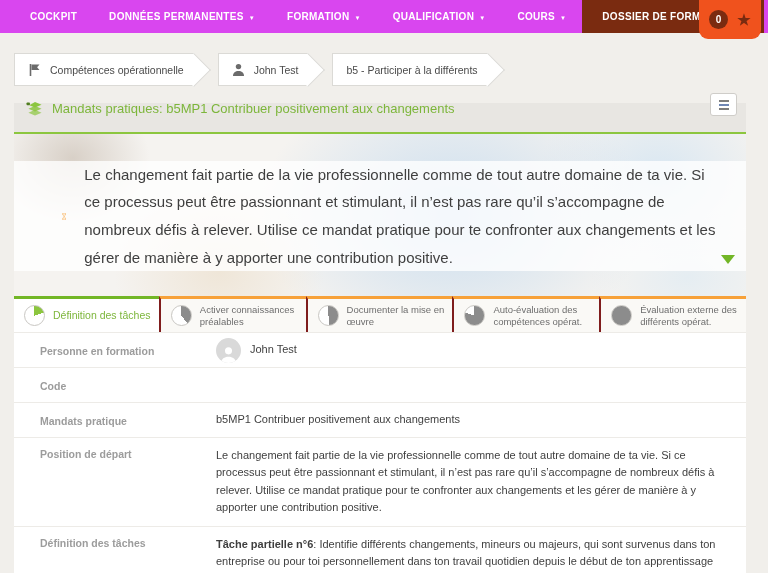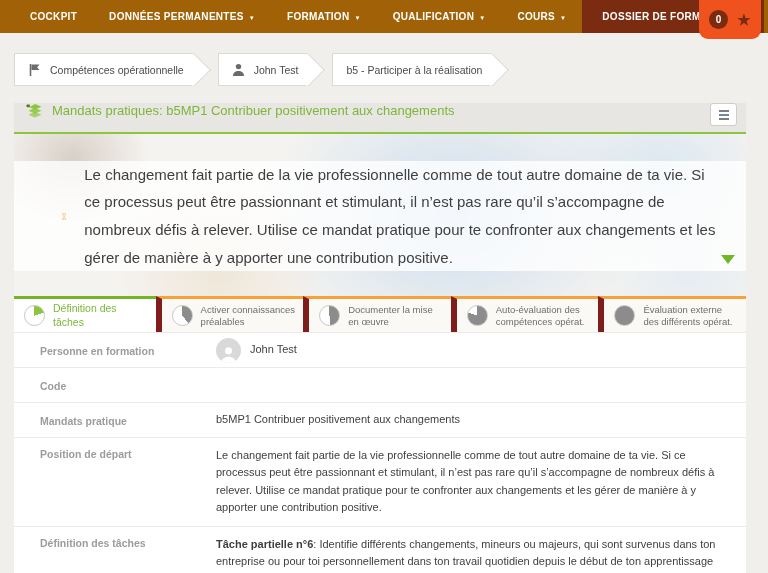--- a/index.html
+++ b/index.html
@@ -6,21 +6,21 @@
   html,body { width:768px; height:573px; }
   body {
     background:#F1EFEB;
     font-family:"Liberation Sans", sans-serif;
     overflow:hidden;
     position:relative;
   }
 
   
   .topnav {
-    height:33px; background:#a16207; display:flex; align-items:stretch;
+    height:33px; background:#d946ef; display:flex; align-items:stretch;
     color:#fff; font-size:10px; font-weight:bold; letter-spacing:.3px;
     position:relative; z-index:10;
   }
   .nav-item { display:flex; align-items:center; gap:5px; padding:0 16px; cursor:pointer; white-space:nowrap; }
   .nav-item:first-child { margin-left:14px; }
   .nav-item.active { background:#7A2B10; padding:0 20px; }
   .caret { font-size:6px; transform:translateY(1px); }
   .nav-badge-tab {
     position:absolute; top:0; right:7px; width:62px; height:39px;
     background:#F0521D; border-radius:0 0 9px 9px;
@@ -47,21 +47,21 @@
     transform:rotate(45deg); z-index:1;
   }
   .crumb > * { position:relative; z-index:2; }
   .crumb.green { color:#8CC63F; }
   .crumb svg { flex-shrink:0; }
 
   
   .panel { margin:17px 22px 0 14px; background:#fff; }
   .panel-header {
     height:31px; background:#E8E6E2; border-bottom:2px solid #8CC63F;
-    display:flex; align-items:flex-start; gap:9px; padding:0 9px 4px 12px;
+    display:flex; align-items:flex-end; gap:9px; padding:0 9px 16px 12px;
   }
   .panel-title { font-size:13px; color:#7DB63B; }
   .menu-btn {
     margin-left:auto; width:27px; height:23px; background:#fff;
     border:1px solid #CFCDC9; border-radius:3px; cursor:pointer;
     display:flex; flex-direction:column; align-items:center; justify-content:center; gap:2px;
   }
   .menu-btn .bar { width:10px; height:2px; background:#7D7D7D; }
   .menu-btn .bar.mid { background:#6F87B5; }
 
@@ -88,21 +88,21 @@
     border-top:9px solid #72B626; cursor:pointer;
   }
 
   
   .tabs { display:flex; height:36px; }
   .tab {
     flex:1; display:flex; align-items:center; gap:8px; padding:0 6px 0 10px;
     border-top:3px solid #F7A139; background:#FAF9F6;
     font-size:9.5px; color:#6E6E6E; line-height:1.25; cursor:pointer;
   }
-  .tab + .tab { border-left:6px solid #7f1d1d; }
+  .tab + .tab { border-left:2px solid #7f1d1d; }
   .tab.active { background:#fff; border-top-color:#72B626; color:#7DB63B; font-size:10.5px; }
   .pie {
     width:21px; height:21px; border-radius:50%; border:1px solid #C9C7C3;
     flex-shrink:0; background:#fff;
   }
 
   
   .rows { background:#fff; }
   .row { display:flex; border-top:1px solid #EDEBE7; padding:9px 14px 9px 26px; }
   .row.simple { align-items:center; height:35px; padding-top:0; padding-bottom:0; }
@@ -157,21 +157,21 @@
     <span>Compétences opérationnelle</span>
   </div>
   <div class="crumb">
     <svg width="13" height="14" viewBox="0 0 13 14">
       <circle cx="6.5" cy="3.6" r="2.7" fill="#6B6B6B"></circle>
       <path d="M1 13c0-3.2 2.4-5 5.5-5s5.5 1.8 5.5 5z" fill="#6B6B6B"></path>
     </svg>
     <span>John Test</span>
   </div>
   <div class="crumb">
-    <span>b5 - Participer à la réalisation</span>
+    <span>b5 - Participer à la différents</span>
   </div>
 </div>
 
 <div class="panel">
 
   <div class="panel-header">
     <svg width="17" height="15" viewBox="0 0 18 16">
       <rect x="0.5" y="1.5" width="3.6" height="3" rx="0.8" fill="#4F7D1E"></rect>
       <g fill="#8CC63F">
         <path d="M9.5 1 16.5 4 9.5 7 3.5 4.4z"></path>

